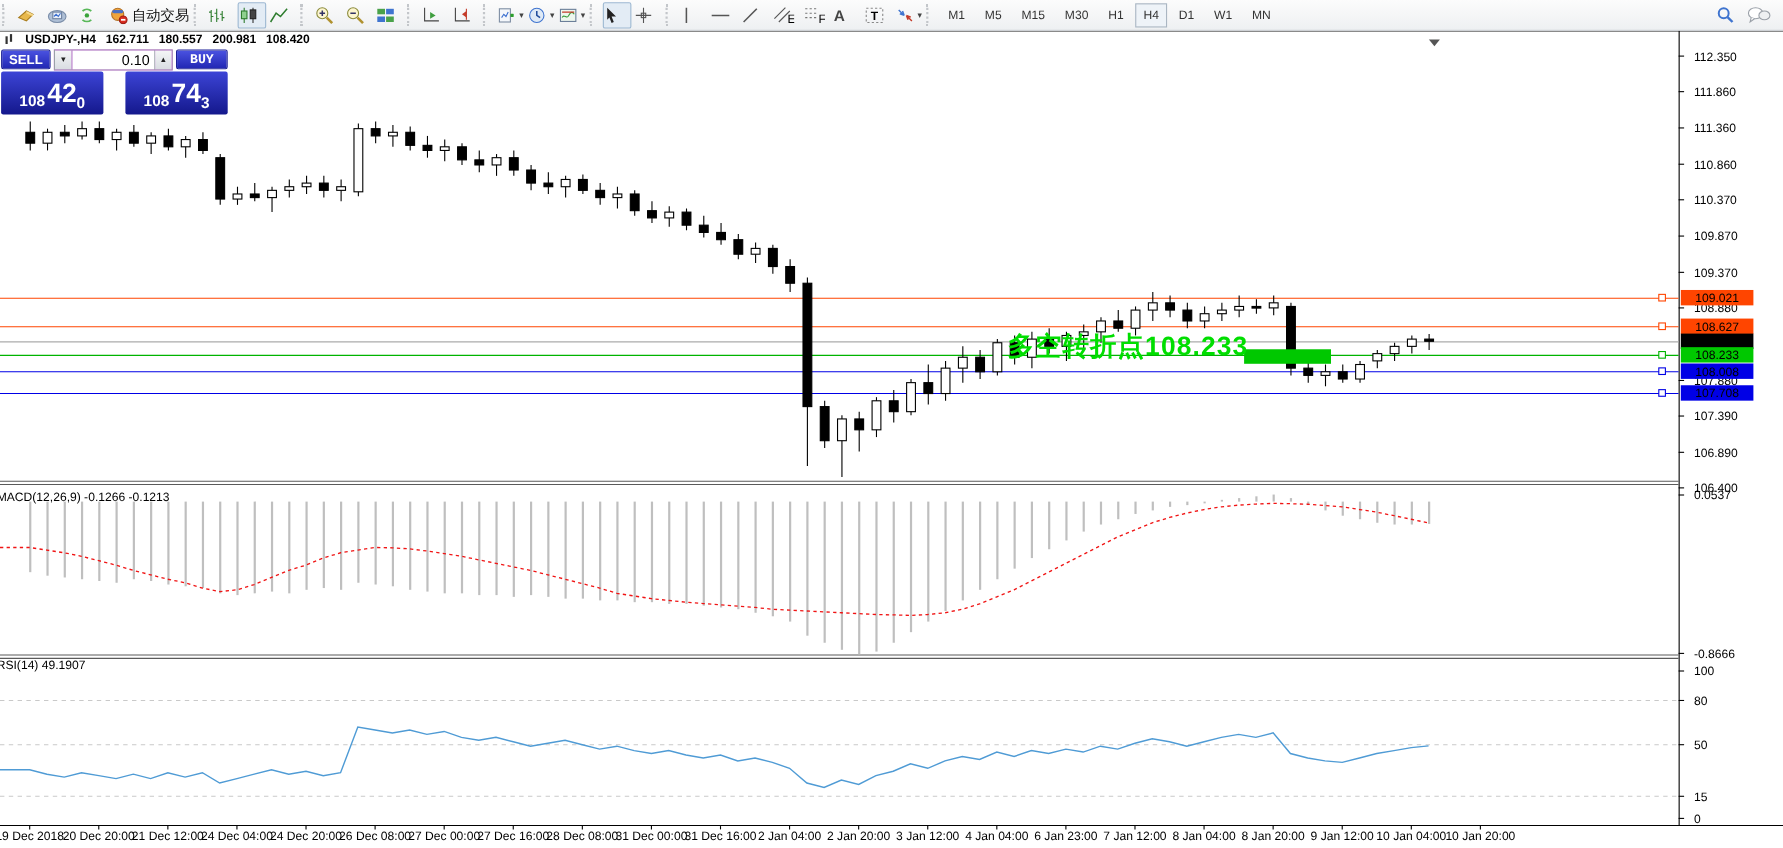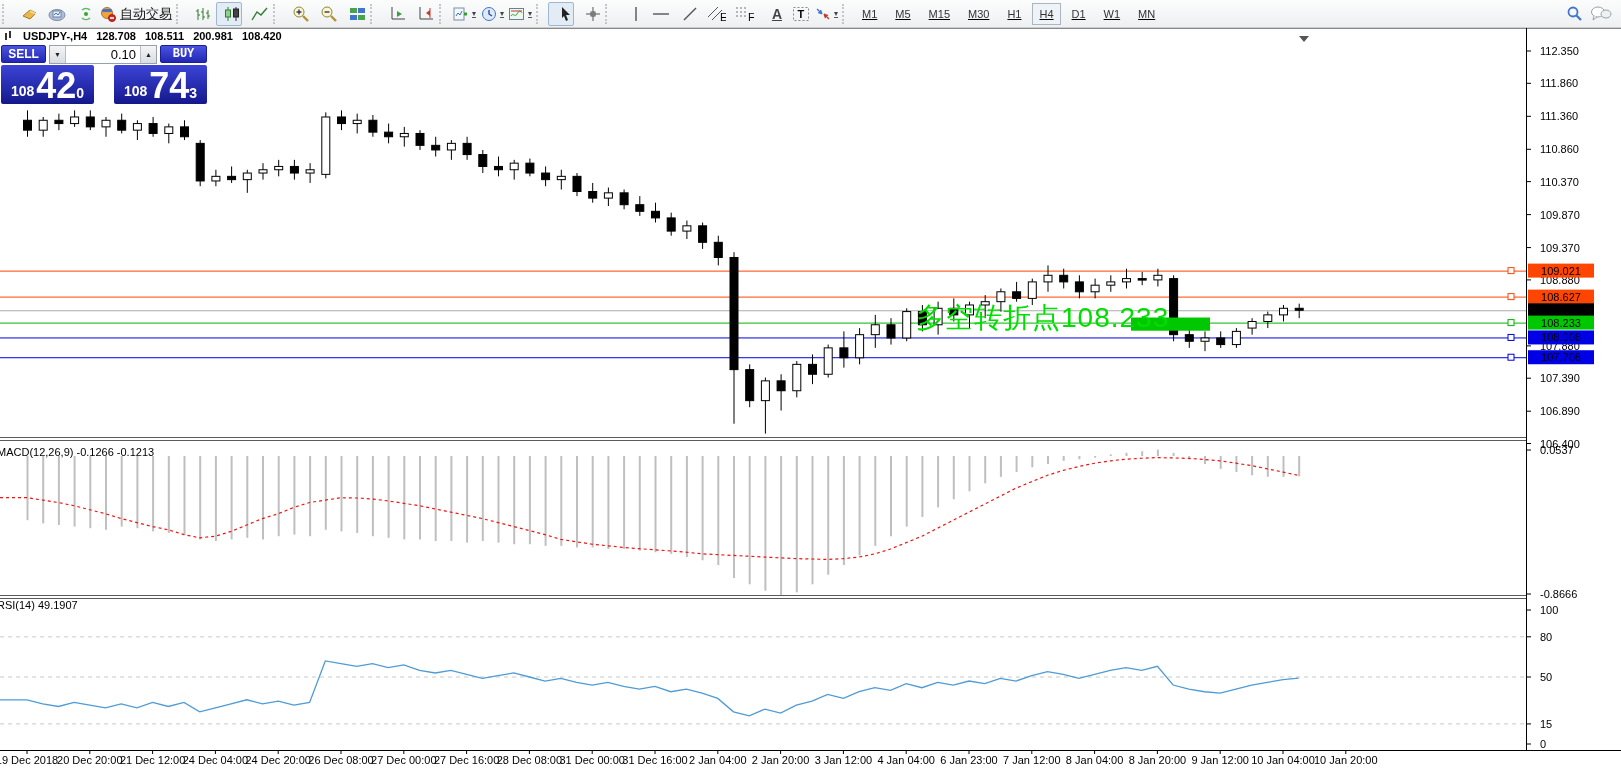--- a/index.html
+++ b/index.html
@@ -1,54 +1,54 @@
 <!DOCTYPE html>
 <html><head>
 <meta charset="utf-8">
 <style>
   html,body{margin:0;padding:0;width:1621px;height:771px;overflow:hidden;background:#fff;
     font-family:"Liberation Sans",sans-serif;-webkit-font-smoothing:antialiased;}
   
   .toolbar{position:absolute;left:0;top:0;width:1621px;height:27px;background:linear-gradient(#fcfcfc,#eef0f2);
     border-bottom:1px solid #c9ccd1;display:flex;align-items:center;z-index:30;}
   .grip{width:7px;height:20px;margin:0 2px;border-left:2px dotted #c3c6ca;}
-  .tb{height:22px;min-width:24px;display:flex;align-items:center;justify-content:flex-end;margin:12px 1px;
-    border:1px solid transparent;border-radius:2px;cursor:default;color:#555;font-size:12px;text-decoration:underline;}
+  .tb{height:22px;min-width:24px;display:flex;align-items:center;justify-content:space-between;margin:12px 1px;
+    border:1px solid transparent;border-radius:2px;cursor:default;color:#555;font-size:12px;}
   .tb.active{background:#e3ecf5;border:1px solid #9db8d2;}
   .tb .caret{font-size:8px;color:#444;margin-left:2px;}
   .tf{height:20px;padding:0 6px;display:flex;align-items:center;font-size:11px;color:#333;margin:0 2px;border:1px solid transparent;}
   .tf.active{background:#eef3f8;border:1px solid #aab6c2;}
   .spacer{flex:1;}
   .autolabel{font-size:13px;color:#111;margin-left:3px;}
   
   #cv{position:absolute;left:0;top:0;z-index:1;}
   svg text{font-family:"Liberation Sans",sans-serif;font-size:11px;fill:#000;}
   .overlay{position:absolute;z-index:10;}
   .quote{left:4px;top:30px;font-size:11px;font-weight:bold;color:#000;display:flex;gap:9px;align-items:center;}
   .qicon{width:10px;height:10px;display:inline-block;position:relative;}
   .qicon:before{content:"";position:absolute;left:1px;top:2px;width:2px;height:7px;background:#333;}
   .qicon:after{content:"";position:absolute;left:5px;top:0;width:2px;height:7px;background:#333;}
   .macdlbl{left:-3px;top:446px;font-size:11px;color:#000;}
   .rsilbl{left:-3px;top:599px;font-size:11px;color:#000;}
-  .annot{font-weight:normal;font-size:28px;letter-spacing:1px;}
+  .annot{font-weight:bold;font-size:24px;letter-spacing:1px;}
   .ddarrow{left:1299px;top:36px;width:0;height:0;border-left:5px solid transparent;border-right:5px solid transparent;border-top:6px solid #555;}
   
   .tp{left:1px;top:45px;width:206px;z-index:12;}
   .tp .row1{display:flex;height:18px;}
   .btn-sb{width:44px;background:linear-gradient(#4a52e0,#2228b4);color:#fff;font-size:12px;font-weight:bold;
     display:flex;align-items:center;justify-content:center;border:1px solid #1a1f96;border-radius:2px;}
   .spin{display:flex;margin:0 3px;border:1px solid #9aa0a8;background:#d946ef;height:17px;}
   .spin .sbtn{width:15px;background:linear-gradient(#f4f5f6,#d9dde2);display:flex;align-items:center;justify-content:center;
     font-size:7px;color:#222;border-left:1px solid #b7bcc2;border-right:1px solid #b7bcc2;}
   .spin input{width:68px;border:none;outline:none;font-size:13px;text-align:right;padding-right:4px;font-family:"Liberation Sans",sans-serif;}
   .tp .row2{display:flex;margin-top:2px;gap:20px;}
   .pbox{width:99px;height:36px;background:linear-gradient(#3c44d6,#14188c);color:#fff;display:flex;align-items:flex-end;
     justify-content:center;padding-bottom:3px;border-radius:2px;}
   .pbox .h{font-size:14px;font-weight:bold;margin-right:2px;line-height:20px;}
-  .pbox .big{font-size:36px;font-weight:bold;line-height:30px;}
+  .pbox .big{font-size:24px;font-weight:bold;line-height:30px;}
   .pbox .sup{font-size:14px;font-weight:bold;vertical-align:top;line-height:16px;}
   
   .ic{display:block;}
 </style>
 </head>
 <body>
 
 <svg id="cv" width="1621" height="771">
     <line x1="0" y1="28.5" x2="1621" y2="28.5" stroke="#8a8a8a"></line>
     <line x1="1526.5" y1="28" x2="1526.5" y2="751" stroke="#000"></line>
@@ -583,21 +583,21 @@
       </svg>
   </div>
   <div class="tb">
     <svg class="ic" width="18" height="16">
         <path d="M3 3 l5 5 M8 8 l-1.5-4 M8 8 l-4-1.5" stroke="#3f74cf" stroke-width="1.3" fill="none"></path>
         <path d="M15 13 l-5-5 M10 8 l1.5 4 M10 8 l4 1.5" stroke="#c43b2a" stroke-width="1.3" fill="none"></path>
       </svg>
     <span class="caret">▾</span>
   </div>
   <span class="grip"></span>
-  <div id="tfrow" style="display:flex;align-items:center;text-decoration:underline;">
+  <div id="tfrow" style="display:flex;align-items:center;">
       <div class="tf">M1</div>
       <div class="tf">M5</div>
       <div class="tf">M15</div>
       <div class="tf">M30</div>
       <div class="tf">H1</div>
       <div class="tf active">H4</div>
       <div class="tf">D1</div>
       <div class="tf">W1</div>
       <div class="tf">MN</div>
     </div>
@@ -613,22 +613,22 @@
         <ellipse cx="8" cy="7" rx="6.5" ry="5" fill="#fff" stroke="#9aa0a8"></ellipse>
         <path d="M4 11 l-1 4 4-3" fill="#fff" stroke="#9aa0a8"></path>
         <ellipse cx="16" cy="9" rx="5" ry="4" fill="#eef0f2" stroke="#9aa0a8"></ellipse>
       </svg>
   </div>
 </div>
 
 <div class="overlay quote">
   <span class="qicon"></span>
   <span>USDJPY-,H4</span>
-  <span>128.708</span>
-  <span>108.511</span>
+  <span>162.711</span>
+  <span>180.557</span>
   <span>200.981</span>
   <span>108.420</span>
 </div>
 
 <div class="overlay ddarrow"></div>
 
 <div class="overlay tp">
   <div class="row1">
     <div class="btn-sb">SELL</div>
     <div class="spin">

